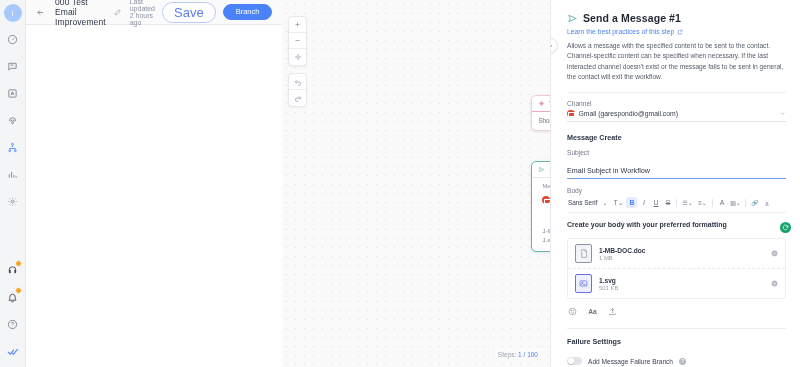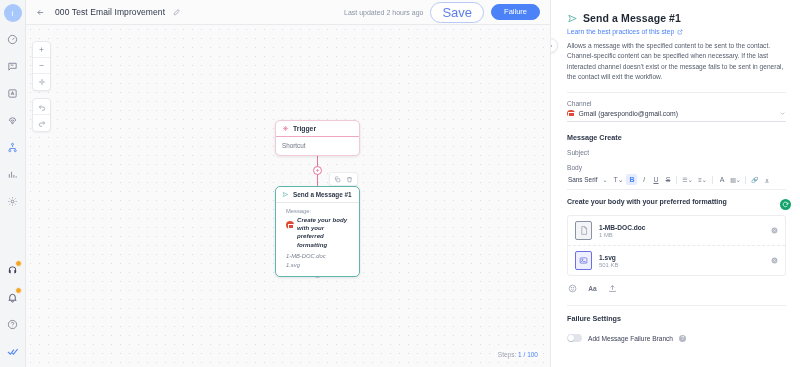--- a/index.html
+++ b/index.html
@@ -34,21 +34,21 @@
   .rail-bottom {
     margin-top: auto; display: flex; flex-direction: column;
     align-items: center; gap: 9px; padding-bottom: 7px;
   }
   .badge-dot {
     position: absolute; top: -1px; right: 0px; width: 7px; height: 7px;
     border-radius: 50%; background: #f5a623; border: 1px solid #f4f5f7;
   }
 
   
-  .canvas-col { position: relative; flex: 1 1 auto; height: 367px; display: flex; flex-direction: column; }
+  .canvas-col { position: relative; flex: 1 1 auto; height: 367px; display: flex; flex-direction: row; }
 
   .topbar {
     height: 25px; background: #fbfbfc; border-bottom: 1px solid #e9eaee;
     display: flex; align-items: center; padding: 0 8px; gap: 8px; flex: 0 0 25px;
   }
   .back-arrow { color: #697386; display: flex; align-items: center; padding: 2px; }
   .wf-title { font-size: 8.5px; color: #2d3648; font-weight: 400; letter-spacing: .1px; }
   .edit-pencil { color: #8a93a5; display: flex; align-items: center; }
   .topbar-right { margin-left: auto; display: flex; align-items: center; gap: 7px; padding-right: 2px; }
   .updated { font-size: 7px; color: #8a93a5; }
@@ -361,21 +361,21 @@
       </div>
       <div class="wf-title">000 Test Email Improvement</div>
       <div class="edit-pencil">
         <svg width="8" height="8" viewBox="0 0 24 24" fill="none" stroke="currentColor" stroke-width="2">
             <path d="M4 20h4l11-11-4-4L4 16v4z"></path>
           </svg>
       </div>
       <div class="topbar-right">
         <span class="updated">Last updated 2 hours ago</span>
         <button class="btn-save">Save</button>
-        <button class="btn-publish">Failure</button>
+        <button class="btn-publish">Branch</button>
       </div>
     </div>
 
     <div class="canvas">
 
       <div class="zoom-cluster">
         <div class="zgroup">
           <div class="zbtn">
             <svg width="7" height="7" viewBox="0 0 24 24" fill="none" stroke="currentColor" stroke-width="2.4">
                 <path d="M12 5v14M5 12h14"></path>
@@ -517,20 +517,21 @@
           <svg width="7" height="7" viewBox="0 0 24 24" fill="none" stroke="currentColor" stroke-width="2.2">
               <path d="M6 9l6 6 6-6"></path>
             </svg>
         </span>
       </div>
     </div>
 
     <div class="section-title">Message Create</div>
 
     <div class="sub-label">Subject</div>
+    <input class="subject-input" value="Email Subject in Workflow" style="">
 
     <div class="body-label">Body</div>
 
     <div class="rte-toolbar">
       <span class="rte-font">Sans Serif</span>
       <span class="rte-btn" style="font-size:6px">⌄</span>
       <span class="rte-btn wide" style="font-size:7px">T⌄</span>
       <span class="rte-btn active">B</span>
       <span class="rte-btn" style="font-style:italic">I</span>
       <span class="rte-btn" style="text-decoration:underline">U</span>

